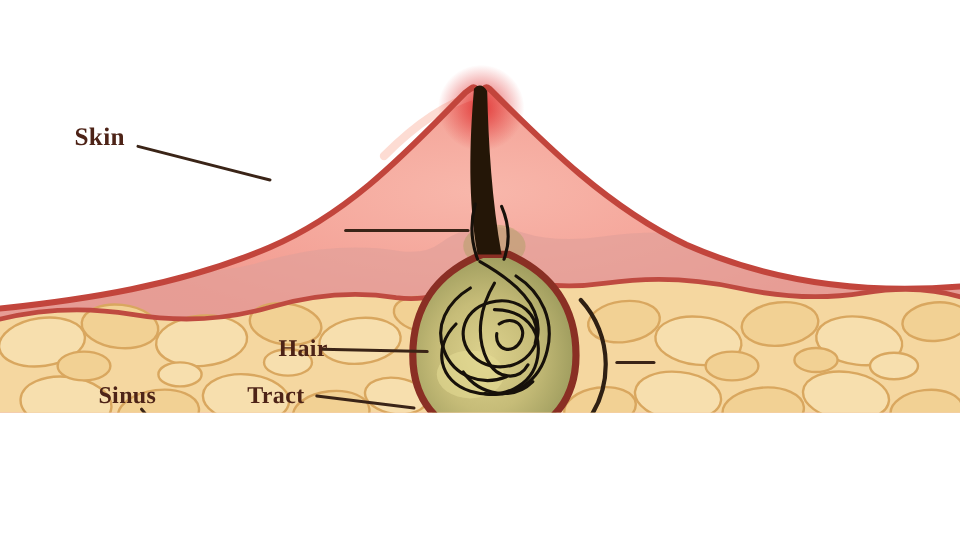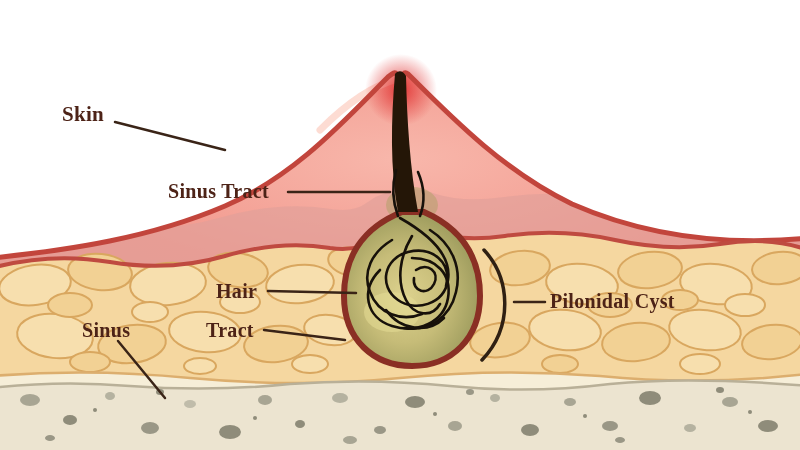--- a/index.html
+++ b/index.html
@@ -1,16 +1,16 @@
 <!DOCTYPE html>
 <html><head>
 <meta charset="utf-8">
 <style>
   html,body{margin:0;padding:0;background:#fff;}
-  .stage{position:relative;width:800px;height:450px;background:#ffffff;overflow:hidden;
+  .stage{position:relative;width:800px;height:344px;background:#ffffff;overflow:hidden;
          font-family:"Liberation Serif",serif;}
   .stage svg{position:absolute;left:0;top:0;}
   .lbl{position:absolute;font-weight:700;font-size:20px;color:#4d2317;letter-spacing:.3px;
        white-space:nowrap;user-select:none;}
   .cob1{fill:#f7dfae;stroke:#d9a75f;stroke-width:2;}
   .cob2{fill:#f2d194;stroke:#d9a75f;stroke-width:2;}
   .hair{fill:none;stroke:#17110a;stroke-width:2.6;stroke-linecap:round;}
   .leader{stroke:#3a2417;stroke-width:2.5;stroke-linecap:round;fill:none;}
 </style>
 </head>
@@ -157,18 +157,16 @@
       <path class="leader" d="M 115 122 L 225 150"></path>
       <path class="leader" d="M 288 192 L 390 192"></path>
       <path class="leader" d="M 268 291 L 356 293"></path>
       <path class="leader" d="M 264 330 L 345 340"></path>
       <path class="leader" d="M 118 341 L 165 398"></path>
       <path class="leader" d="M 514 302 L 545 302"></path>
     </g>
   </svg>
 
   <div class="lbl" style="left:62px;top:102px;font-size:21px;">Skin</div>
-  <div class="lbl" style="left:168px;top:180px;">Sinus Tract</div>
-  <div class="lbl" style="left:216px;top:280px;">Hair</div>
+  <div class="lbl" style="left:232px;top:280px;">Hair</div>
   <div class="lbl" style="left:206px;top:319px;">Tract</div>
   <div class="lbl" style="left:82px;top:319px;">Sinus</div>
-  <div class="lbl" style="left:550px;top:290px;">Pilonidal Cyst</div>
 </div>
 
 </body></html>

